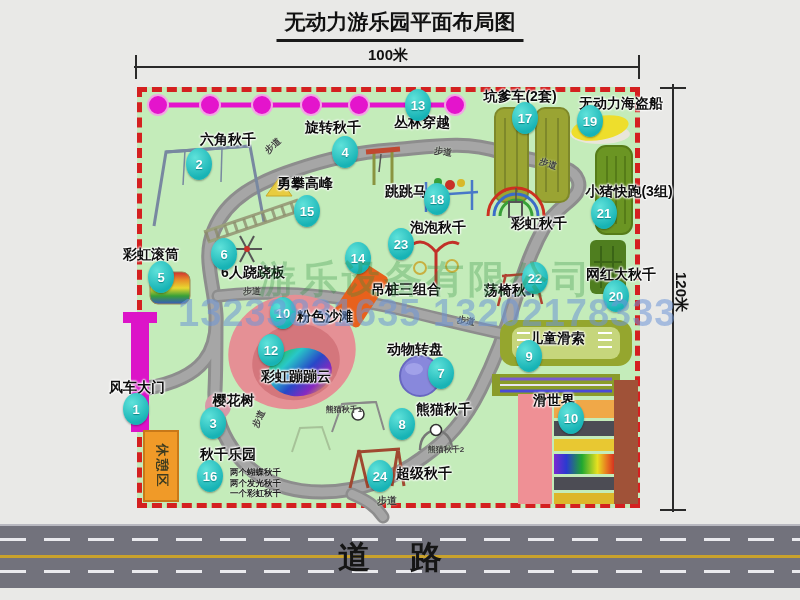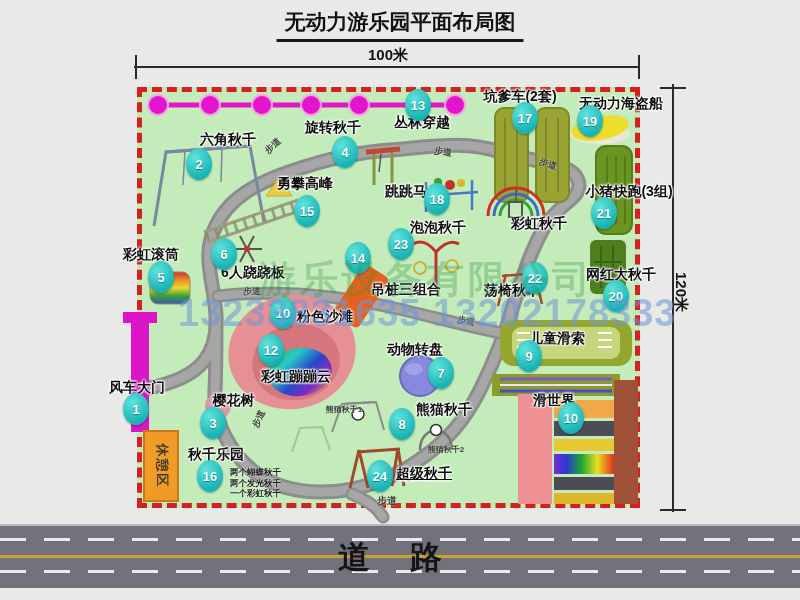--- a/index.html
+++ b/index.html
@@ -293,42 +293,42 @@
       <div class="fac-label" style="left: 325px; top: 317px;">粉色沙滩</div>
       <div class="badge" style="left: 271px; top: 350px;">12</div>
       <div class="fac-label" style="left: 296px; top: 377px;">彩虹蹦蹦云</div>
       <div class="badge" style="left: 418px; top: 105px;">13</div>
       <div class="fac-label" style="left: 422px; top: 123px;">丛林穿越</div>
       <div class="badge" style="left: 358px; top: 258px;">14</div>
       <div class="fac-label" style="left: 402px; top: 290px; padding-left: 8px;">吊桩三组合</div>
       <div class="badge" style="left: 307px; top: 211px;">15</div>
       <div class="fac-label" style="left: 305px; top: 184px;">勇攀高峰</div>
       <div class="badge" style="left: 210px; top: 476px;">16</div>
-      <div class="fac-label" style="left: 216px; top: 455px;">秋千乐园</div>
+      <div class="fac-label" style="left: 228px; top: 455px;">秋千乐园</div>
       <div class="notes" style="left: 230px; top: 467px;">
         <div>两个蝴蝶秋千</div>
         <div>两个发光秋千</div>
         <div>一个彩虹秋千</div>
       </div>
       <div class="badge" style="left: 525px; top: 118px;">17</div>
       <div class="fac-label" style="left: 520px; top: 97px;">坑爹车(2套)</div>
       <div class="badge" style="left: 437px; top: 199px;">18</div>
       <div class="fac-label" style="left: 406px; top: 192px;">跳跳马</div>
       <div class="badge" style="left: 590px; top: 121px;">19</div>
       <div class="fac-label" style="left: 621px; top: 104px;">无动力海盗船</div>
       <div class="badge" style="left: 616px; top: 296px;">20</div>
       <div class="fac-label" style="left: 621px; top: 275px;">网红大秋千</div>
       <div class="badge" style="left: 604px; top: 213px;">21</div>
       <div class="fac-label" style="left: 629px; top: 192px;">小猪快跑(3组)</div>
       <div class="badge" style="left: 535px; top: 278px;">22</div>
       <div class="fac-label" style="left: 512px; top: 291px;">荡椅秋千</div>
       <div class="badge" style="left: 401px; top: 244px;">23</div>
       <div class="fac-label" style="left: 438px; top: 228px;">泡泡秋千</div>
       <div class="badge" style="left: 380px; top: 476px;">24</div>
-      <div class="fac-label" style="left: 424px; top: 474px; text-decoration: underline;">超级秋千</div>
+      <div class="fac-label" style="left: 424px; top: 474px;">超级秋千</div>
       <div class="fac-label" style="left: 539px; top: 224px;">彩虹秋千</div>
       <div class="small-label" style="left: 273px; top: 146px; font-size: 9px; transform: translate(-50%, -50%) rotate(-42deg);">步道</div>
       <div class="small-label" style="left: 443px; top: 152px; font-size: 9px; transform: translate(-50%, -50%) rotate(8deg);">步道</div>
       <div class="small-label" style="left: 548px; top: 164px; font-size: 9px; transform: translate(-50%, -50%) rotate(18deg);">步道</div>
       <div class="small-label" style="left: 252px; top: 291px; font-size: 9px; transform: translate(-50%, -50%) rotate(0deg);">步道</div>
       <div class="small-label" style="left: 466px; top: 321px; font-size: 9px; transform: translate(-50%, -50%) rotate(10deg);">步道</div>
       <div class="small-label" style="left: 259px; top: 419px; font-size: 9px; transform: translate(-50%, -50%) rotate(-65deg);">步道</div>
       <div class="small-label" style="left: 387px; top: 501px; font-size: 10px; transform: translate(-50%, -50%) rotate(0deg);">步道</div>
       <div class="small-label" style="left: 344px; top: 409px; font-size: 8px; transform: translate(-50%, -50%) rotate(0deg);">熊猫秋千1</div>
       <div class="small-label" style="left: 446px; top: 449px; font-size: 8px; transform: translate(-50%, -50%) rotate(0deg);">熊猫秋千2</div>

